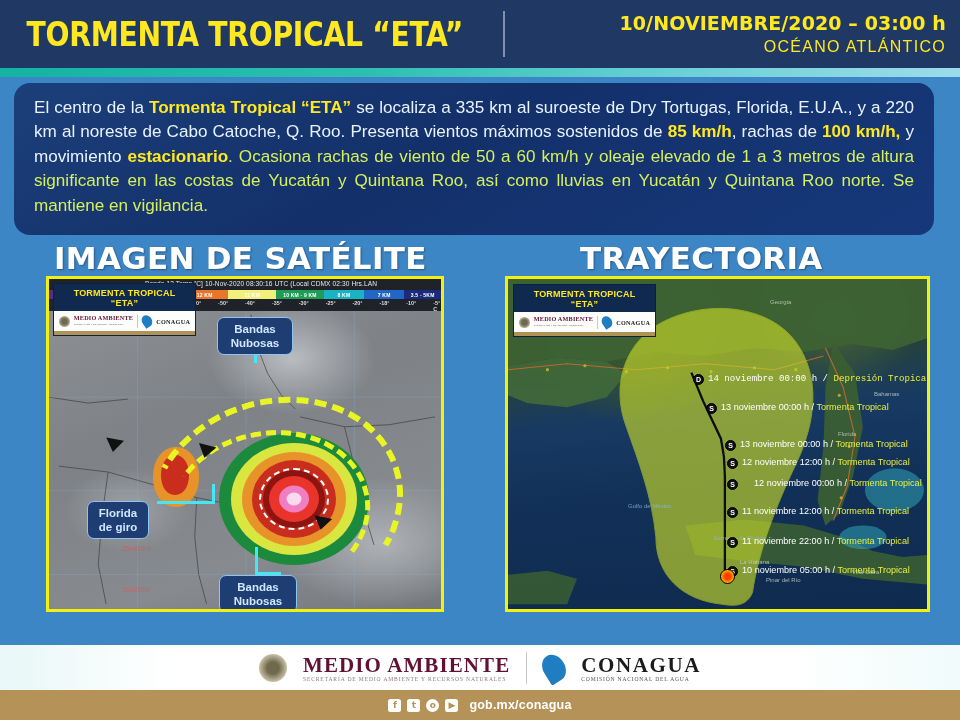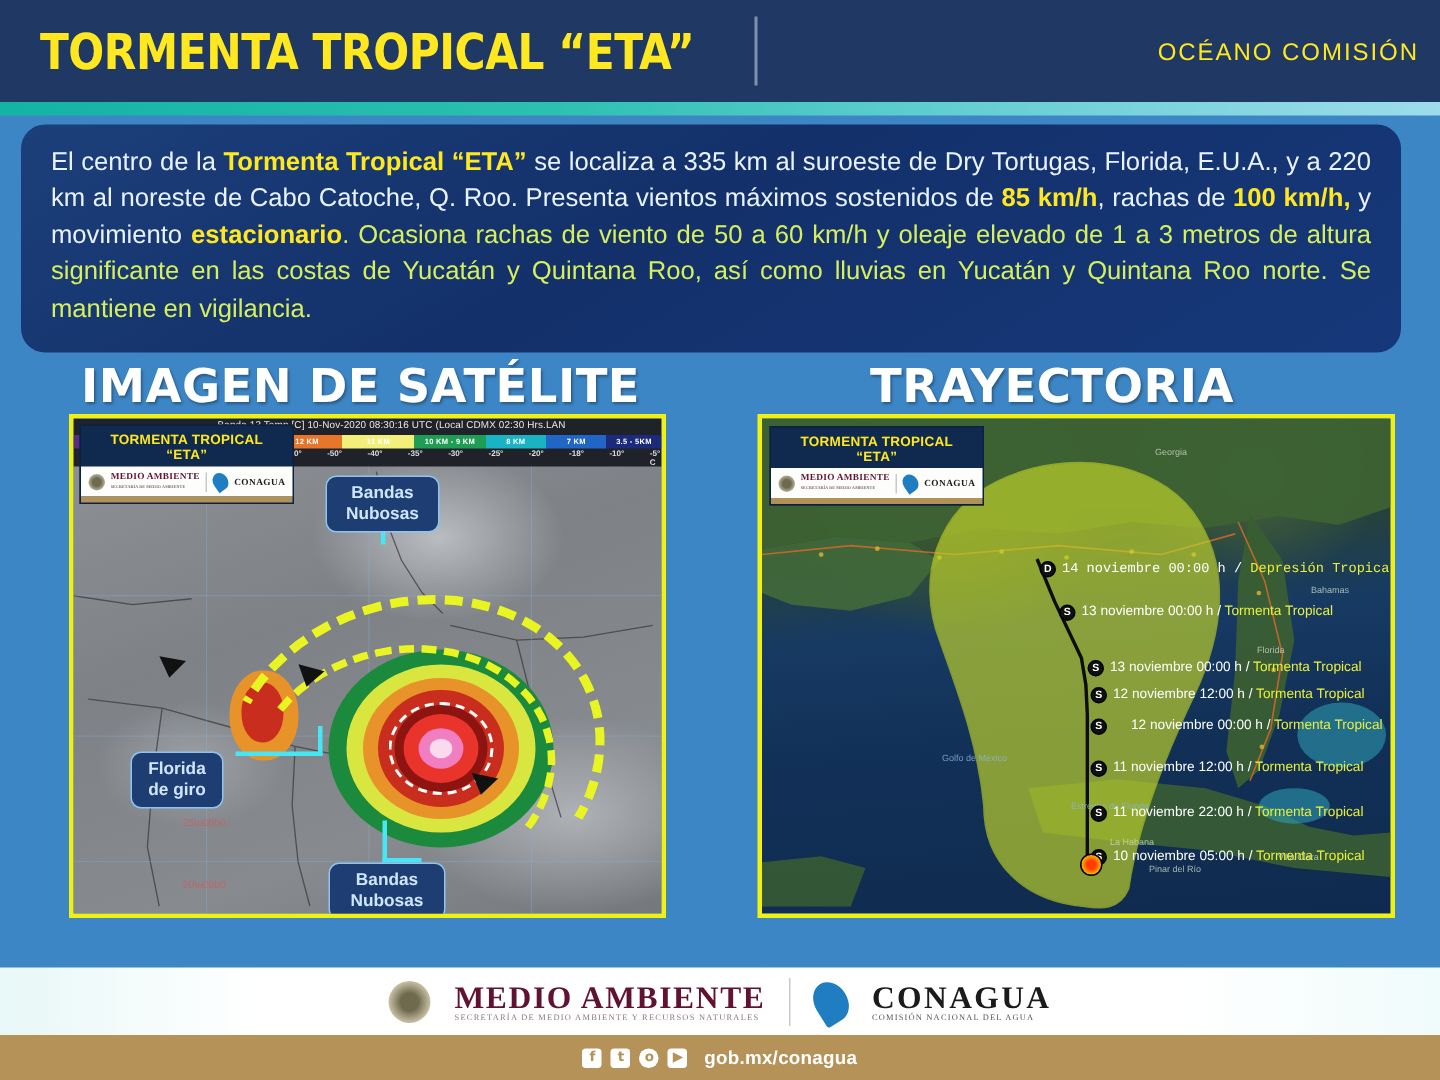--- a/index.html
+++ b/index.html
@@ -213,21 +213,22 @@
   .soc.round { border-radius:50%; }
   .gob-url { color:#fff; font-size:12.5px; font-weight:bold; margin-left:5px; letter-spacing:.2px; }
 </style>
 </head>
 <body>
 
 <div class="header">
   <div class="header-title">TORMENTA TROPICAL “ETA”</div>
   <div class="header-div"></div>
   <div class="header-right">
-    <div class="header-basin">OCÉANO COMISIÓN</div>
+    <div class="header-date">10/NOVIEMBRE/2020 – 03:00 h</div>
+    <div class="header-basin">OCÉANO ATLÁNTICO</div>
   </div>
 </div>
 <div class="accent-bar"></div>
 
 <div class="text-panel">
   <p><span>El centro de la </span><b>Tormenta Tropical “ETA”</b><span> se localiza a 335 km al suroeste de Dry Tortugas, Florida, E.U.A., y a 220 km al noreste de Cabo Catoche, Q. Roo. Presenta vientos máximos sostenidos de </span><b>85 km/h</b><span>, rachas de </span><b>100 km/h,</b><span> y movimiento </span><b>estacionario</b><span class="t-green">. Ocasiona rachas de viento de 50 a 60 km/h y oleaje elevado de 1 a 3 metros de altura significante en las costas de Yucatán y Quintana Roo, así como lluvias en Yucatán y Quintana Roo norte. Se mantiene en vigilancia.</span></p>
 </div>
 
 <div class="sec-title" id="t-sat">IMAGEN DE SATÉLITE</div>
 <div class="sec-title" id="t-tra">TRAYECTORIA</div>

